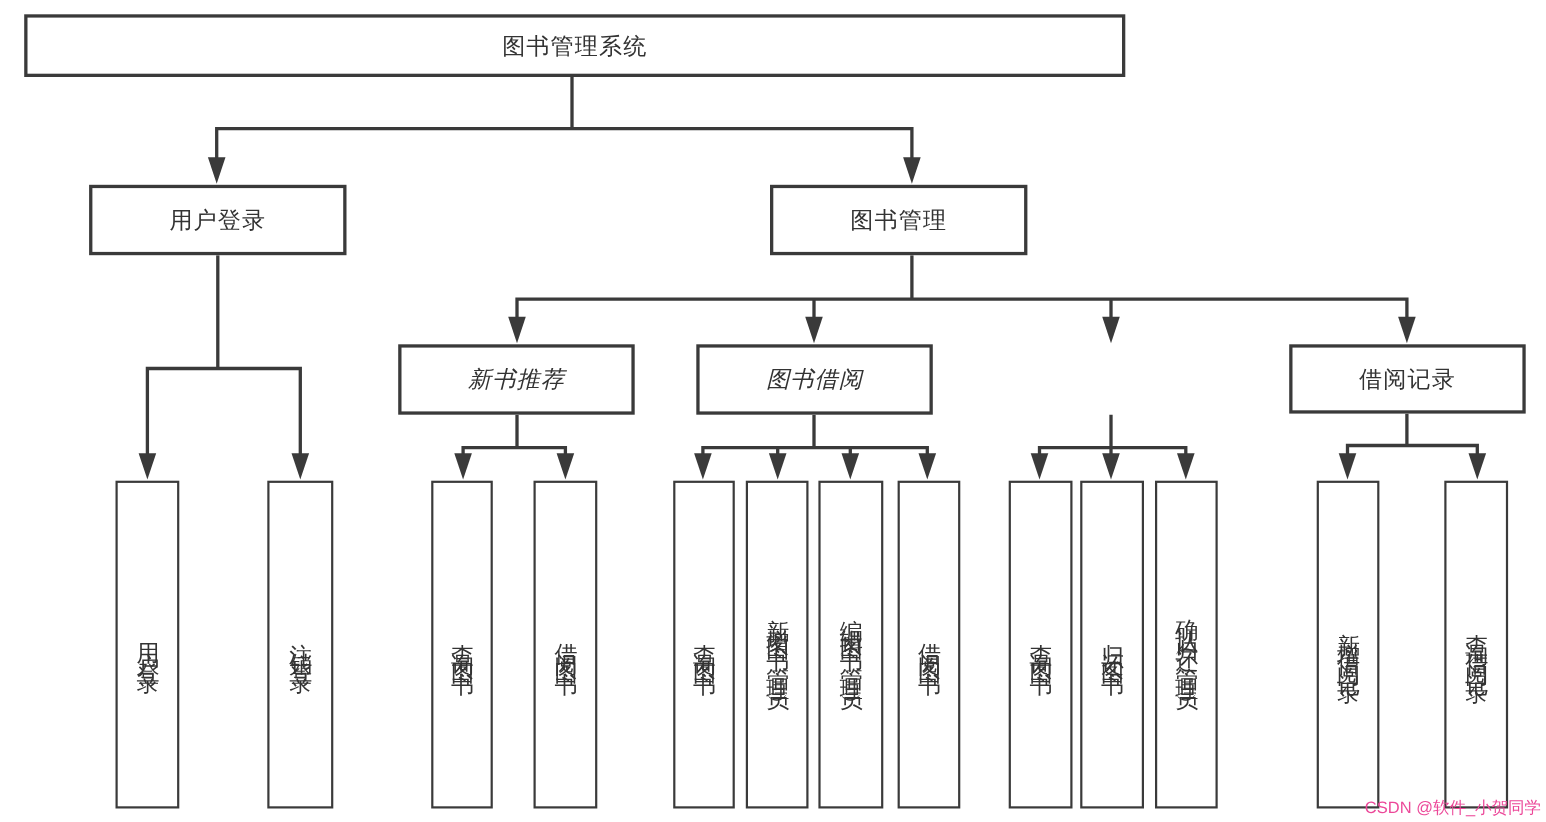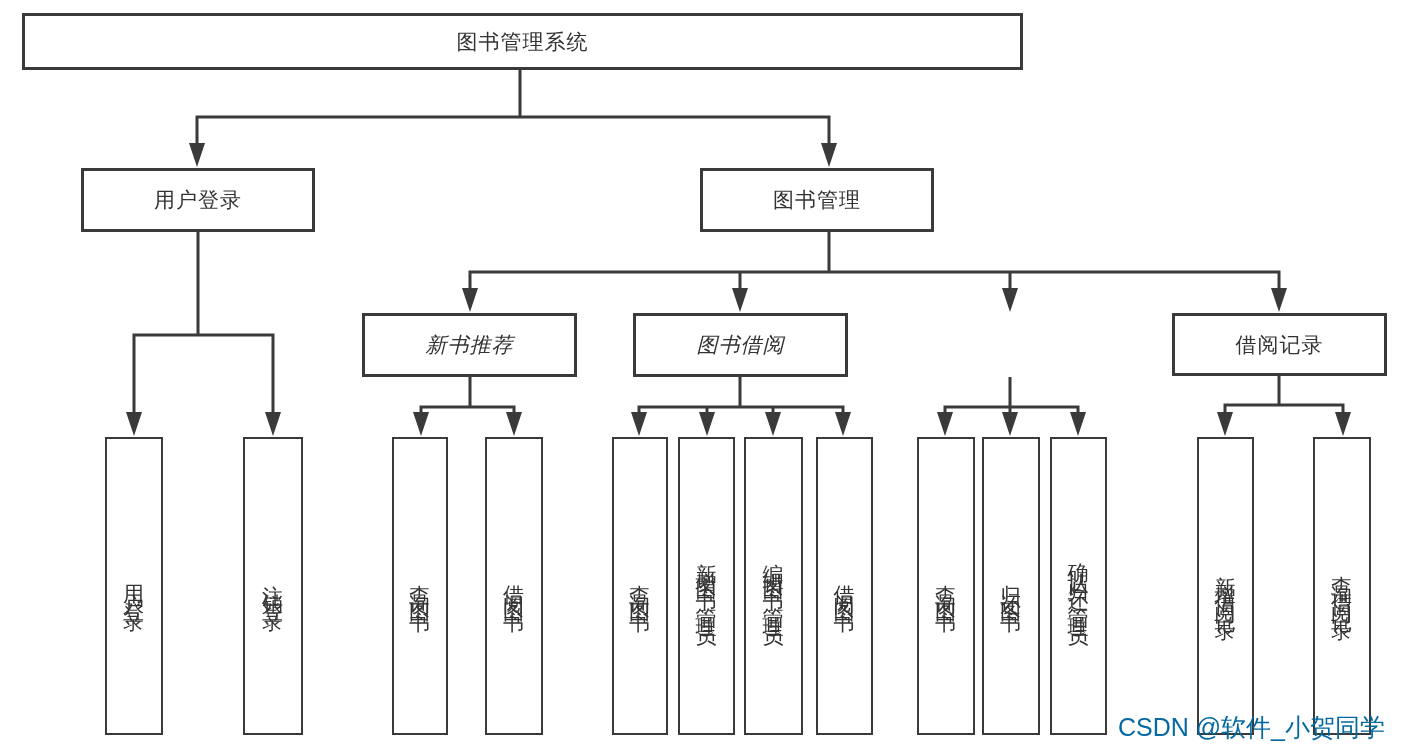--- a/index.html
+++ b/index.html
@@ -46,24 +46,24 @@
     writing-mode: vertical-rl;
     text-orientation: mixed;
     font-size: 21px;
     letter-spacing: 9px;
     line-height: 1;
     color: #333333;
     white-space: nowrap;
   }
   .watermark {
     position: absolute;
-    right: 20px;
+    right: 4px;
     bottom: 3px;
-    font-size: 25px;
-    color: #0369a1;
+    font-size: 15px;
+    color: #ec4899;
     z-index: 3;
     white-space: nowrap;
   }
 </style>
 </head>
 <body>
 
 <div class="canvas">
 
   <svg class="connectors" viewBox="0 0 1405 747" xmlns="http://www.w3.org/2000/svg">

